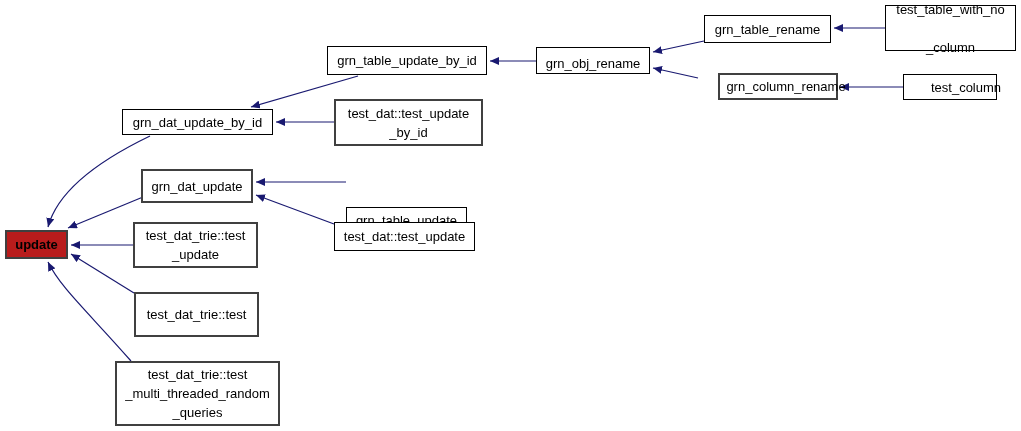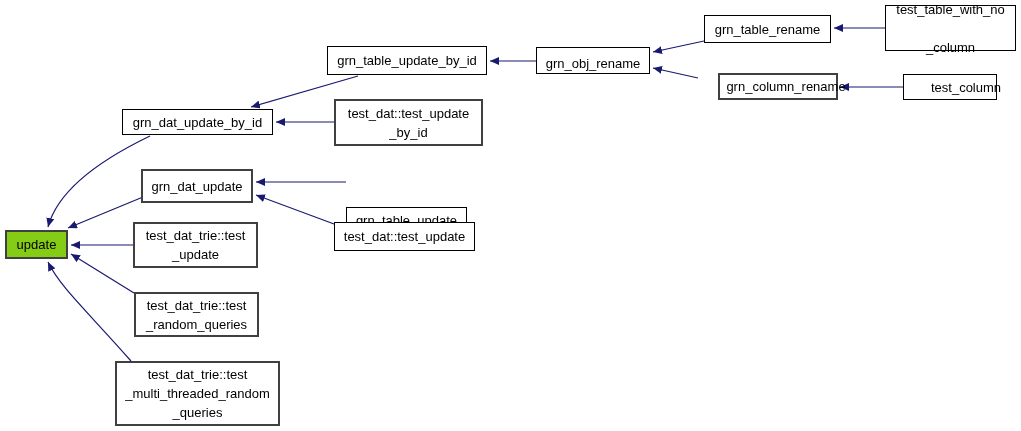--- a/index.html
+++ b/index.html
@@ -31,21 +31,21 @@
     line-height: 19px;
     display: flex;
     flex-direction: column;
     align-items: center;
     justify-content: center;
     text-align: center;
     white-space: nowrap;
     cursor: pointer;
   }
   .node.thick { border-width: 2px; border-color: #404040; }
-  .node.highlight { background: #84cc16; cursor: default; }
+  .node.highlight { background: #b91c1c; cursor: default; font-weight: bold; }
 </style>
 </head>
 <body>
 
 <div class="canvas">
 
   <svg class="edge-layer" viewBox="0 0 1021 431" xmlns="http://www.w3.org/2000/svg">
     <defs>
       <marker id="arrow" markerUnits="userSpaceOnUse" markerWidth="10" markerHeight="8" refX="9" refY="4" orient="auto">
         <path d="M0,0 L9,4 L0,8 Z" fill="#191970"></path>
@@ -117,21 +117,20 @@
     <div>test_dat::test_update</div>
   </div>
 
   <div class="node thick" style="left:133px; top:222px; width:125px; height:46px;">
     <div>test_dat_trie::test</div>
     <div>_update</div>
   </div>
 
   <div class="node thick" style="left:134px; top:292px; width:125px; height:45px;">
     <div>test_dat_trie::test</div>
-    <div>_random_queries</div>
   </div>
 
   <div class="node thick" style="left:115px; top:361px; width:165px; height:65px;">
     <div>test_dat_trie::test</div>
     <div>_multi_threaded_random</div>
     <div>_queries</div>
   </div>
 
 </div>
 

